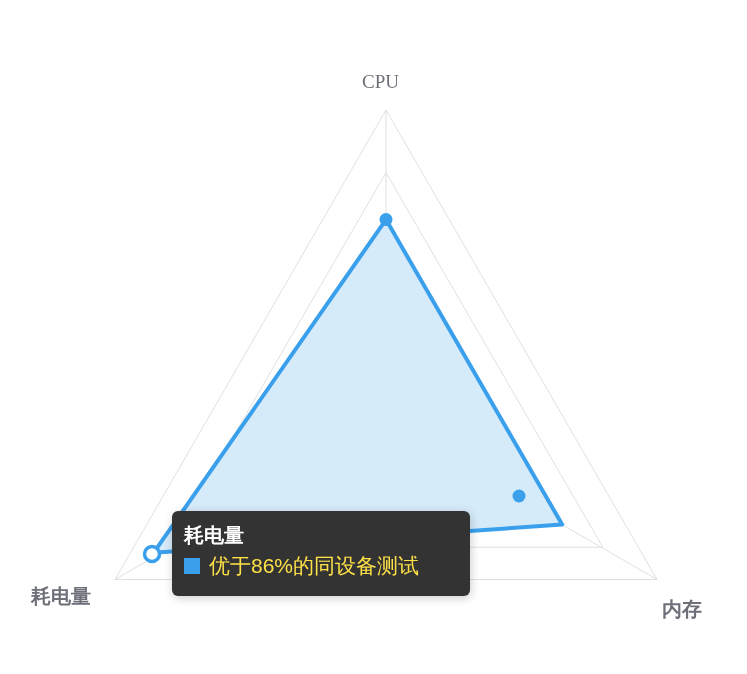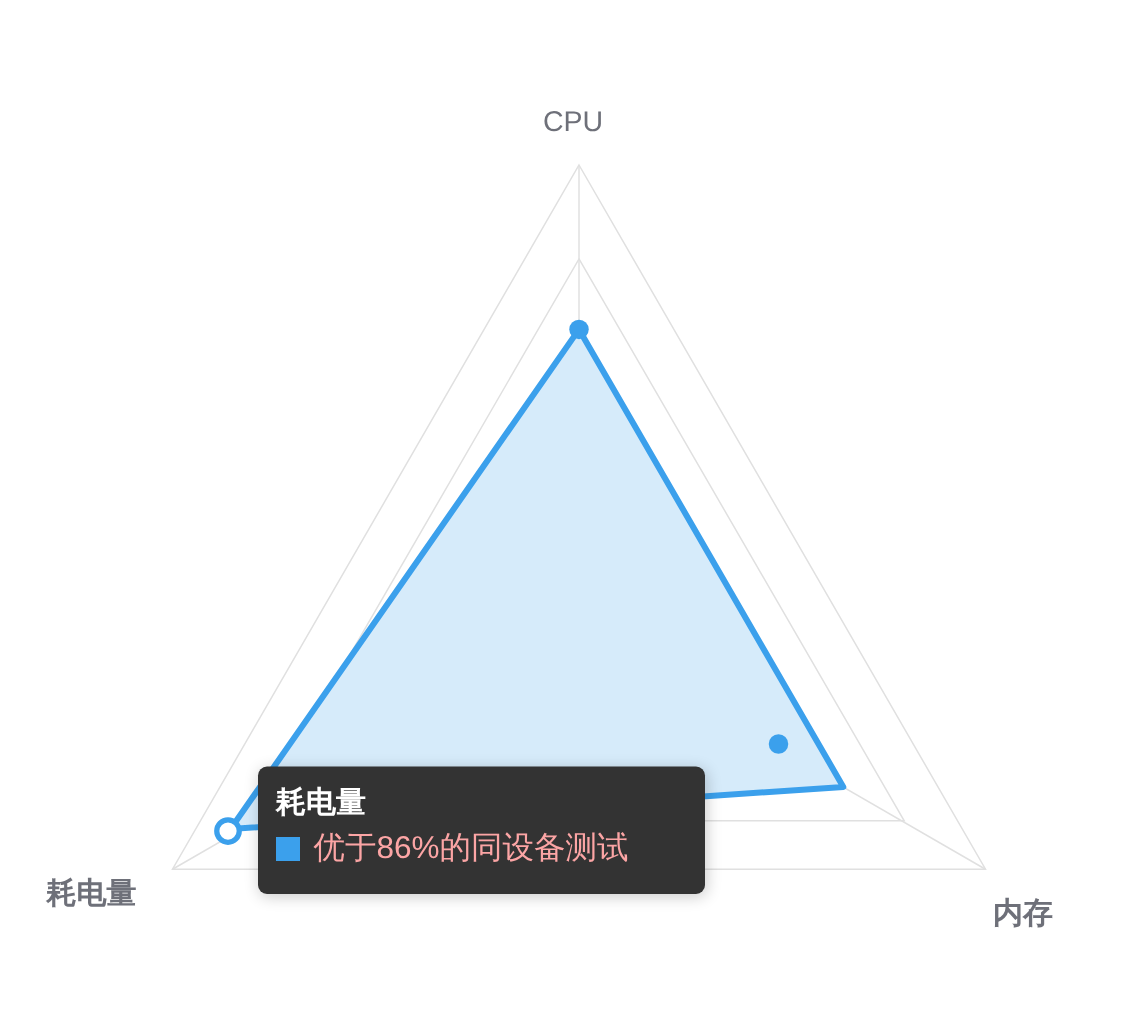--- a/index.html
+++ b/index.html
@@ -31,21 +31,21 @@
     height: 674px;
     display: block;
   }
 
   .axis-label {
     position: absolute;
     color: #6E7079;
     font-size: 19px;
     line-height: 22px;
     white-space: nowrap;
-    font-family: Liberation Sans, sans-serif;
+    font-family: Liberation Serif, serif;
   }
   .axis-label.cjk {
     font-size: 20px;
     font-weight: 700;
   }
 
   #tooltip {
     position: absolute;
     left: 172px;
     top: 511px;
@@ -76,21 +76,21 @@
     width: 16px;
     height: 16px;
     flex: 0 0 16px;
     background: #3BA0EC;
     margin-right: 9px;
     display: inline-block;
   }
   #tooltip .tt-text {
     font-size: 21px;
     line-height: 25px;
-    color: #fca5a5;
+    color: #fde047;
   }
 </style>
 </head>
 <body>
 
 <div id="chart-root">
 
   <svg id="radar-svg" viewBox="0 0 747 674">
 
     <g>

